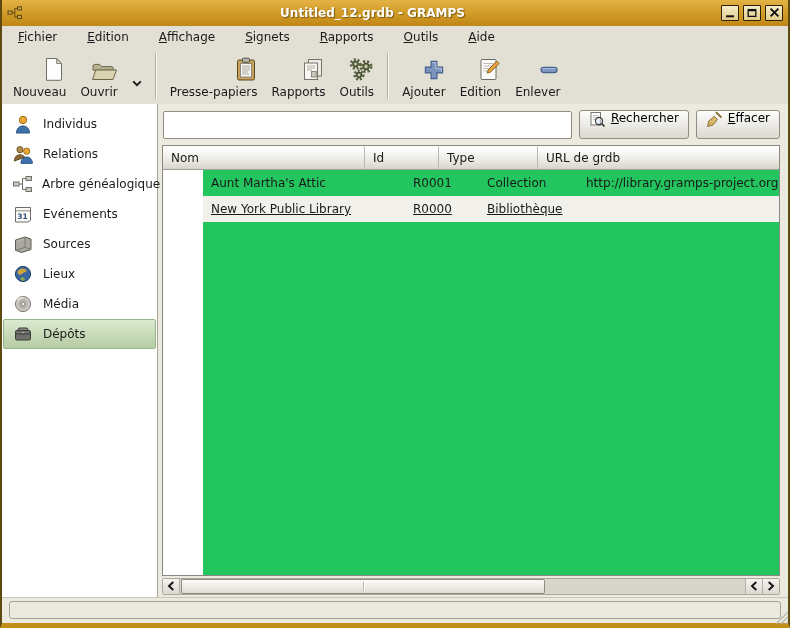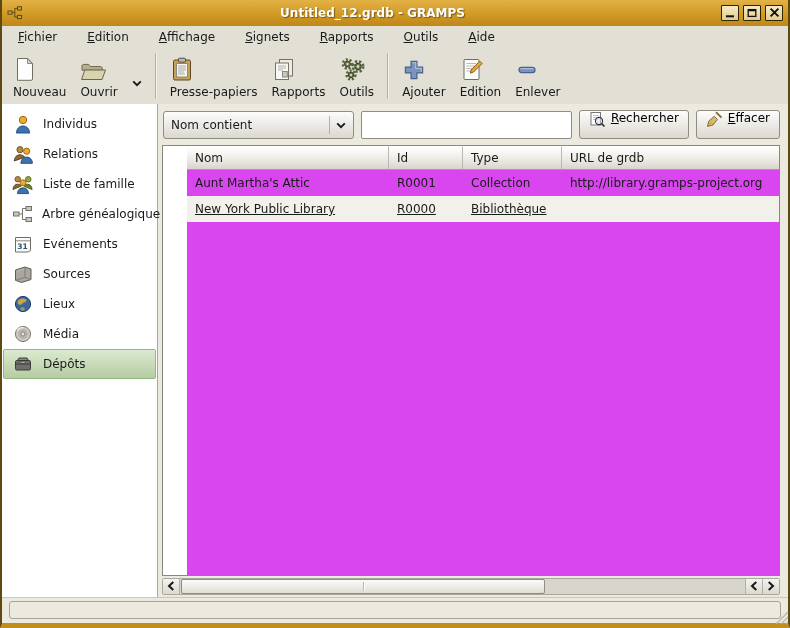--- a/index.html
+++ b/index.html
@@ -46,21 +46,21 @@
   }
   .menu-item { padding: 2px 9px; white-space: nowrap; }
 
   
   .toolbar {
     height: 57px; flex: 0 0 57px;
     background: #E2DFD5;
     display: flex; align-items: stretch; padding: 3px 4px 2px;
   }
   .tool-btn {
-    display: flex; flex-direction: column; align-items: flex-start; justify-content: flex-end;
+    display: flex; flex-direction: column; align-items: flex-end; justify-content: flex-end;
     padding: 2px 7px 3px; gap: 3px; white-space: nowrap;
   }
   .tool-btn .t-icon { height: 27px; display: flex; align-items: flex-end; }
   .tool-sep {
     width: 2px; align-self: center; height: 46px; margin: 0 6px;
     border-left: 1px solid #b3b0a6; border-right: 1px solid #f4f3ee;
   }
   .dd-arrow { align-self: center; padding: 14px 7px 0; }
 
   
@@ -104,31 +104,31 @@
     background: linear-gradient(#FDFDFC, #DBD8CF);
     border: 1px solid #8f8c83; border-radius: 3px;
     font: 12px "DejaVu Sans", sans-serif; white-space: nowrap; cursor: default;
   }
   .btn .b-icon { display: flex; }
 
   
   .table-frame {
     flex: 1; min-height: 0;
     border: 1px solid #8a877e; background: #fff;
-    display: flex; flex-direction: column; overflow: hidden; padding-left: 24px;
+    display: flex; flex-direction: column; overflow: hidden;
   }
   .thead { display: flex; height: 24px; flex: 0 0 24px; }
   .th {
     background: linear-gradient(#FCFCFB 10%, #E7E5DD 70%, #D7D4CB);
     border-right: 1px solid #bbb8af; border-bottom: 1px solid #a19e95;
     border-top: 1px solid #fff;
     display: flex; align-items: center; padding: 0 8px;
     white-space: nowrap; overflow: hidden;
   }
-  .tbody { flex: 1; background: #d946ef; }
+  .tbody { flex: 1; background: #22c55e; margin-left: 40px; }
   .tr { display: flex; height: 26px; align-items: center; }
   .tr.stripe { background: #F1F0EA; text-decoration: underline; }
   .td { padding: 0 8px; white-space: nowrap; overflow: hidden; }
   .col-0 { width: 202px; flex: 0 0 202px; }
   .col-1 { width: 74px;  flex: 0 0 74px; }
   .col-2 { width: 99px;  flex: 0 0 99px; }
   .col-3 { flex: 1; min-width: 0; border-right: none; }
 
   
   .hscroll {
@@ -325,33 +325,20 @@
               <circle cx="7" cy="5.7" r="3.1" fill="#b08b4f" stroke="#77571f"></circle>
               <path d="M1.3 17c.3-4.1 2.5-6.2 5.7-6.2 2 0 3.6.8 4.6 2.4z" fill="#8a6a34" stroke="#5d4517"></path>
               <circle cx="13.7" cy="7.2" r="3.1" fill="#eda933" stroke="#9a6a14"></circle>
               <path d="M7.9 19.3c.3-4.1 2.5-6.2 5.8-6.2 3.2 0 5.4 2.1 5.7 6.2z" fill="#3f72ad" stroke="#27507f"></path>
             </svg>
           </span>
           <span>Relations</span>
         </div>
         <div class="side-item">
           <span class="s-icon">
-            <svg width="23" height="21" viewBox="0 0 23 21">
-              <circle cx="6" cy="5" r="2.9" fill="#b08b4f" stroke="#77571f"></circle>
-              <path d="M1 15.8c.3-3.7 2.2-5.6 5-5.6 1.6 0 2.9.6 3.8 1.8z" fill="#8a6a34" stroke="#5d4517"></path>
-              <circle cx="17" cy="5" r="2.9" fill="#93a83d" stroke="#5f7020"></circle>
-              <path d="M12.2 12c.9-1.2 2.2-1.8 3.8-1.8 2.8 0 4.7 1.9 5 5.6z" fill="#6f8428" stroke="#4a5a14"></path>
-              <circle cx="11.5" cy="8.7" r="3.1" fill="#eda933" stroke="#9a6a14"></circle>
-              <path d="M5.7 20c.3-4 2.5-6 5.8-6s5.5 2 5.8 6z" fill="#3f72ad" stroke="#27507f"></path>
-            </svg>
-          </span>
-          <span>Liste de famille</span>
-        </div>
-        <div class="side-item">
-          <span class="s-icon">
             <svg width="21" height="20" viewBox="0 0 21 20">
               <rect x="1.5" y="8" width="5.5" height="4" fill="#cac7bd" stroke="#72706a"></rect>
               <rect x="14" y="2.5" width="5.5" height="4" fill="#cac7bd" stroke="#72706a"></rect>
               <rect x="14" y="13.5" width="5.5" height="4" fill="#cac7bd" stroke="#72706a"></rect>
               <path d="M7 10h3.5m0 0V4.5H14m-3.5 5.5v5.5H14" fill="none" stroke="#72706a"></path>
             </svg>
           </span>
           <span>Arbre généalogique</span>
         </div>
         <div class="side-item">
@@ -405,27 +392,20 @@
               <rect x="7.8" y="7.4" width="4.4" height="1.7" rx=".8" fill="#d9d8d2" stroke="#3c3c38" stroke-width=".6"></rect>
             </svg>
           </span>
           <span>Dépôts</span>
         </div>
       </div>
 
     <div class="content">
 
       <div class="filterbar">
-        <div class="combo">
-          <span class="combo-label">Nom contient</span>
-          <span class="combo-sep"></span>
-          <span><svg width="10" height="7" viewBox="0 0 10 7">
-                <path d="M1.2 1.3L5 5.2l3.8-3.9" fill="none" stroke="#1a1a1a" stroke-width="1.9"></path>
-              </svg></span>
-        </div>
         <input class="search-input" value="" style="">
         <button class="btn">
           <span class="b-icon">
               <svg width="17" height="17" viewBox="0 0 17 17">
                 <rect x="2" y="1.5" width="9.5" height="12.5" fill="#fff" stroke="#777"></rect>
                 <path d="M4 4.5h5.5M4 6.5h5.5M4 8.5h4.5" stroke="#aaa" stroke-width=".7"></path>
                 <circle cx="10" cy="10" r="3.6" fill="rgba(205,222,240,.55)" stroke="#333" stroke-width="1.1"></circle>
                 <path d="M12.6 12.6l2.9 2.9" stroke="#333" stroke-width="1.7"></path>
               </svg>
             </span>

